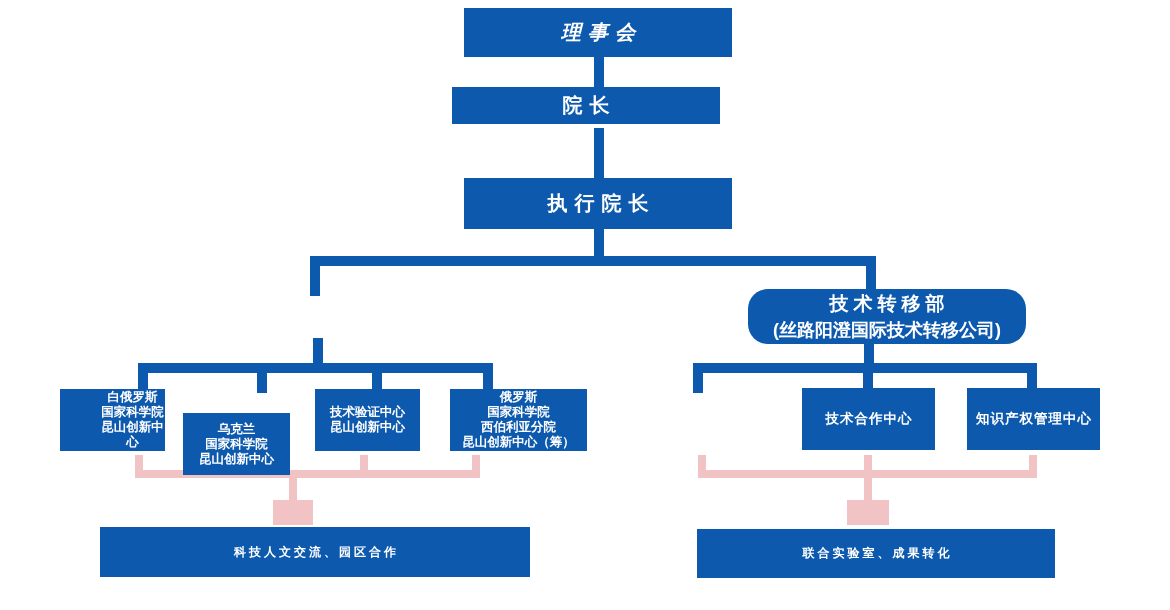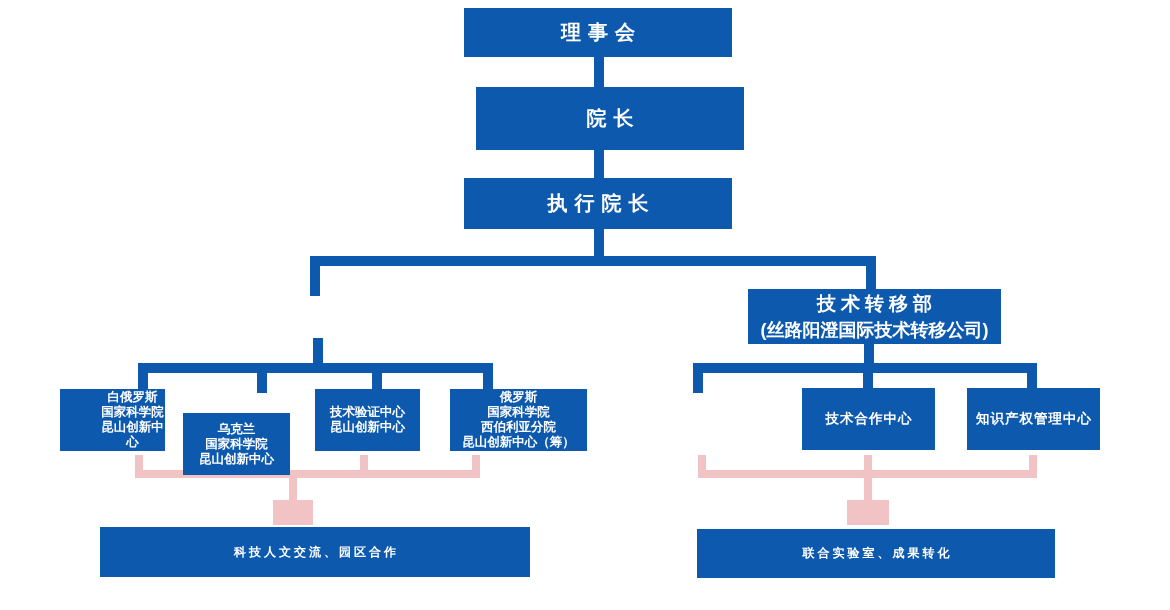--- a/index.html
+++ b/index.html
@@ -39,25 +39,25 @@
   }
   .node .line { display: block; }
   .box-lg    { font-size: 20px; letter-spacing: 7px; text-indent: 7px; }
   .box-dept  { font-size: 19px; letter-spacing: 5px; text-indent: 5px; }
   .dept-sub  { font-size: 18px; letter-spacing: 0; text-indent: 0; margin-top: 1px; }
   .box-multi { font-size: 12.5px; line-height: 15px; letter-spacing: 0; }
   .box-sm    { font-size: 13.5px; letter-spacing: 1px; text-indent: 1px; }
   .box-outcome { font-size: 12px; letter-spacing: 3px; text-indent: 3px; }
 
   
-  .n-board   { left: 464px; top: 8px;   width: 268px; height: 49px; }
-  .n-pres    { left: 476px; top: 87px;  width: 268px; height: 63px; }
+  .n-board   { left: 464px; top: 8px;   width: 268px; height: 49px; font-style: italic; }
+  .n-pres    { left: 452px; top: 87px;  width: 268px; height: 37px; }
   .n-exec    { left: 464px; top: 178px; width: 268px; height: 51px; }
   .n-intl    { left: 200px; top: 291px; width: 237px; height: 50px; }
-  .n-tech    { left: 748px; top: 289px; width: 253px; height: 55px; }
+  .n-tech    { left: 748px; top: 289px; width: 278px; height: 55px; border-radius: 20px; }
   .n-l1      { left: 60px;  top: 389px; width: 105px; height: 62px; padding-left: 40px; }
   .n-l2      { left: 183px; top: 389px; width: 107px; height: 62px; margin-top: 24px; }
   .n-l3      { left: 315px; top: 389px; width: 105px; height: 62px; }
   .n-l4      { left: 450px; top: 389px; width: 137px; height: 62px; }
   .n-r1      { left: 638px; top: 388px; width: 135px; height: 62px; }
   .n-r2      { left: 802px; top: 388px; width: 133px; height: 62px; }
   .n-r3      { left: 967px; top: 388px; width: 133px; height: 62px; }
   .n-outl    { left: 100px; top: 527px; width: 430px; height: 50px; }
   .n-outr    { left: 697px; top: 529px; width: 358px; height: 49px; }
 

